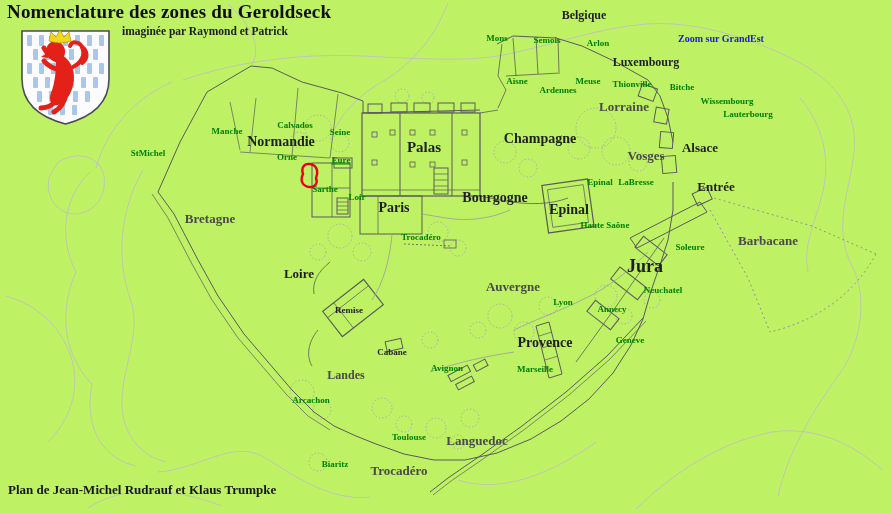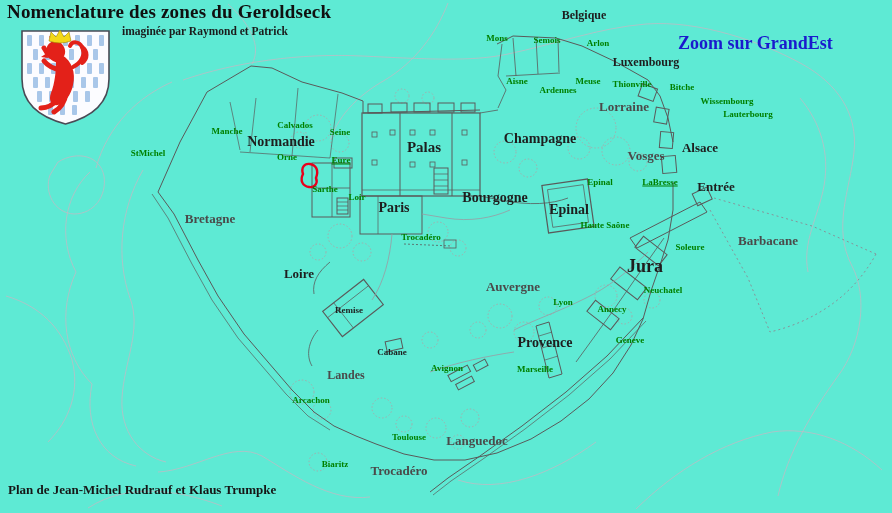--- a/index.html
+++ b/index.html
@@ -1,22 +1,22 @@
 <!DOCTYPE html>
 <html><head>
 <meta charset="utf-8">
 <style>
   html,body{margin:0;padding:0;background:#fff;}
-  .stage{position:relative;width:892px;height:513px;background:#5eead4;overflow:hidden;
+  .stage{position:relative;width:892px;height:513px;background:#bef264;overflow:hidden;
          font-family:"Liberation Serif",serif;}
   .page-title{position:absolute;left:7px;top:1px;font-size:19px;font-weight:bold;color:#101010;
               letter-spacing:.2px;}
   .page-subtitle{position:absolute;left:122px;top:25px;font-size:11.5px;font-weight:bold;color:#1b1b1b;}
   .plan-credit{position:absolute;left:8px;top:482px;font-size:13px;font-weight:bold;color:#161616;}
-  .grandest-link{position:absolute;left:678px;top:33px;font-size:18px;font-weight:bold;
+  .grandest-link{position:absolute;left:678px;top:33px;font-size:10px;font-weight:bold;
                  color:#1a1acd;cursor:pointer;white-space:nowrap;}
   .map-svg{position:absolute;left:0;top:0;}
   .coa{position:absolute;left:18px;top:27px;}
   .label-layer{position:absolute;left:0;top:0;width:892px;height:426px;}
   .map-label{position:absolute;transform:translate(-50%,-50%);font-weight:bold;white-space:nowrap;
              line-height:1;font-family:"Liberation Serif",serif;}
   .map-label.region{color:#1e1e1e;}
   .map-label.region.muted{color:#4a4a4a;}
   .map-label.place{color:#008000;font-size:9px;}
   .map-label.u{text-decoration:underline;}
@@ -295,21 +295,21 @@
       <div class="map-label place" style="left: 148px; top: 153px;">StMichel</div>
       <div class="map-label place" style="left: 227px; top: 131px;">Manche</div>
       <div class="map-label place" style="left: 295px; top: 125px;">Calvados</div>
       <div class="map-label place" style="left: 340px; top: 132px;">Seine</div>
       <div class="map-label place" style="left: 287px; top: 157px;">Orne</div>
       <div class="map-label place u" style="left: 341px; top: 160px;">Eure</div>
       <div class="map-label place" style="left: 325px; top: 189px;">Sarthe</div>
       <div class="map-label place" style="left: 357px; top: 197px;">Loir</div>
       <div class="map-label place" style="left: 421px; top: 237px;">Trocadéro</div>
       <div class="map-label place" style="left: 600px; top: 182px;">Epinal</div>
-      <div class="map-label place" style="left: 660px; top: 182px; text-decoration: underline;">LaBresse</div>
+      <div class="map-label place" style="left: 636px; top: 182px;">LaBresse</div>
       <div class="map-label place" style="left: 605px; top: 225px;">Haute Saône</div>
       <div class="map-label place" style="left: 690px; top: 247px;">Soleure</div>
       <div class="map-label place" style="left: 663px; top: 290px;">Neuchatel</div>
       <div class="map-label place" style="left: 563px; top: 302px;">Lyon</div>
       <div class="map-label place" style="left: 612px; top: 309px;">Annecy</div>
       <div class="map-label place" style="left: 630px; top: 340px;">Geneve</div>
       <div class="map-label place" style="left: 447px; top: 368px;">Avignon</div>
       <div class="map-label place" style="left: 535px; top: 369px;">Marseille</div>
       <div class="map-label place" style="left: 311px; top: 400px;">Arcachon</div>
       <div class="map-label place" style="left: 409px; top: 437px;">Toulouse</div>

